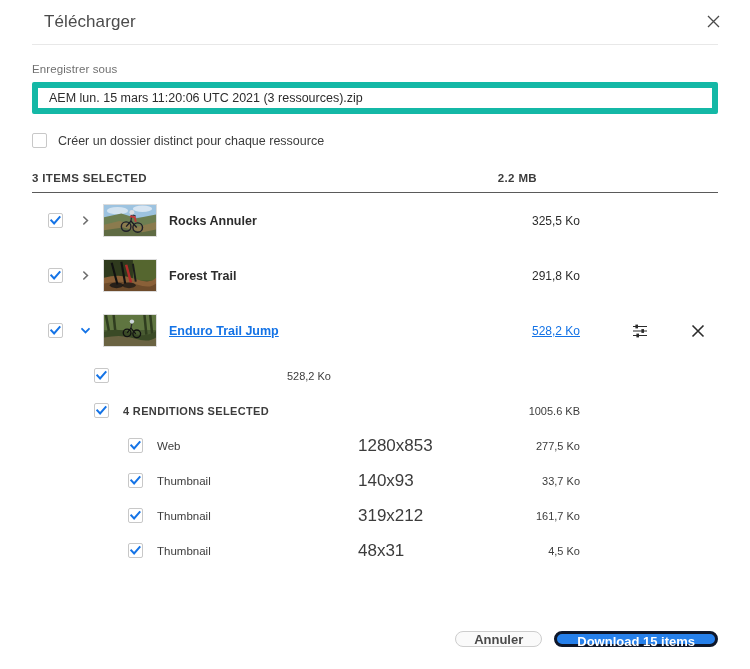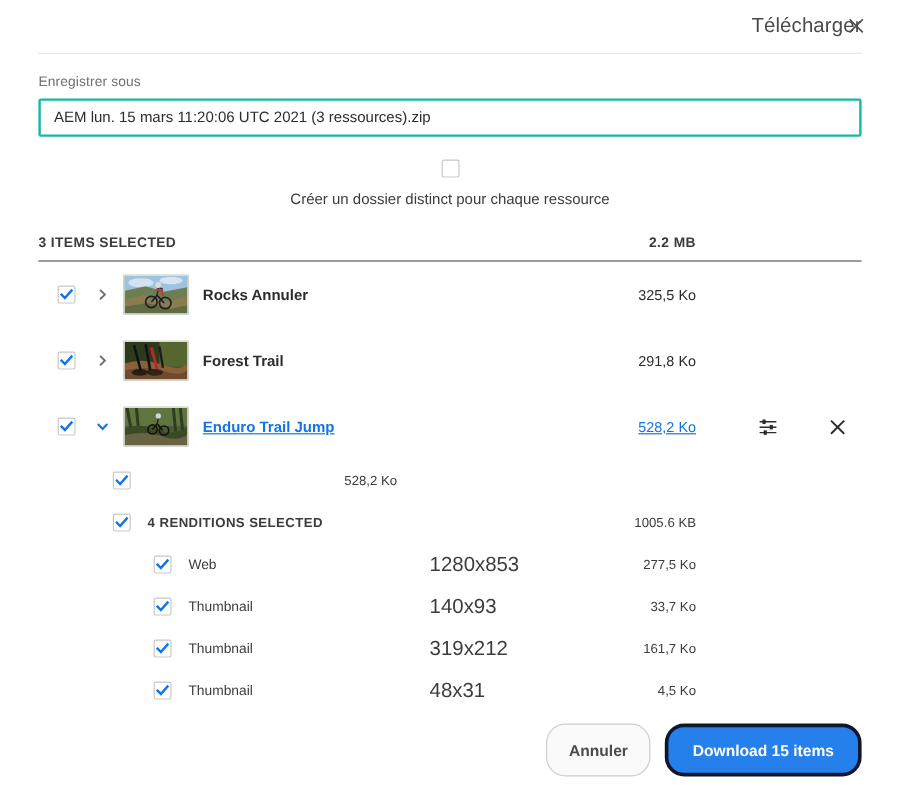--- a/index.html
+++ b/index.html
@@ -20,22 +20,21 @@
     flex-direction: column;
   }
 
   
   .dlg-header {
     position: relative;
     height: 44px;
     flex: 0 0 44px;
     display: flex;
     align-items: center;
-    padding: 0 32px;
-    justify-content: flex-end;
+    padding: 0 44px;
   }
   .dlg-title {
     font-size: 17px;
     font-weight: 400;
     color: #4b4b4b;
     letter-spacing: .1px;
   }
   .dlg-close {
     position: absolute;
     right: 22px; top: 6px;
@@ -62,21 +61,21 @@
   .field-label {
     font-size: 11.5px;
     color: #707070;
     margin-top: 18px;
     margin-bottom: 7px;
     letter-spacing: .1px;
   }
   .text-input {
     width: 100%;
     height: 32px;
-    border: 2px solid #14b8a6;
+    border: 6px solid #14b8a6;
     border-radius: 2px;
     background: #fff;
     font-family: "Liberation Sans", sans-serif;
     font-size: 12.5px;
     color: #2c2c2c;
     padding: 0 11px;
     outline: none;
   }
 
   
@@ -92,38 +91,38 @@
     cursor: pointer;
   }
   .cb svg { display: block; visibility: hidden; }
   .cb.checked svg { visibility: visible; }
 
   .folder-row {
     display: flex;
     align-items: center;
     gap: 11px;
     margin-top: 19px;
-    flex-direction: column;
   }
   .folder-row .lbl {
     font-size: 12.5px;
     color: #3c3c3c;
   }
 
   
   .summary {
     display: flex;
     align-items: center;
     margin-top: 24px;
     padding-bottom: 8px;
     border-bottom: 1px solid #5a5a5a;
     font-size: 11.5px;
     font-weight: 700;
     color: #3c3c3c;
     letter-spacing: .35px;
+    gap: 43px;
   }
   .summary .s-left { flex: 1 1 auto; }
   .summary .s-size {
     width: 110px;
     text-align: right;
     padding-right: 38px;
   }
 
   
   .asset-row {
@@ -235,21 +234,21 @@
     justify-content: flex-end;
     align-items: center;
     gap: 12px;
     padding: 0 32px 22px 32px;
   }
   .btn {
     font-family: "Liberation Sans", sans-serif;
     font-size: 13px;
     font-weight: 700;
     border-radius: 16px;
-    height: 44px;
+    height: 16px;
     padding: 0 18px;
     cursor: pointer;
     outline: none;
   }
   .btn-secondary {
     background: #fafafa;
     border: 1px solid #cdcdcd;
     color: #4b4b4b;
   }
   .btn-primary {

